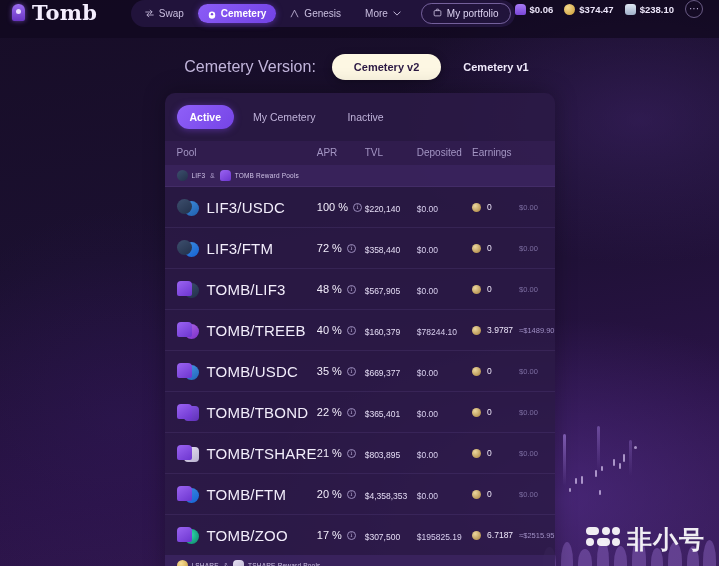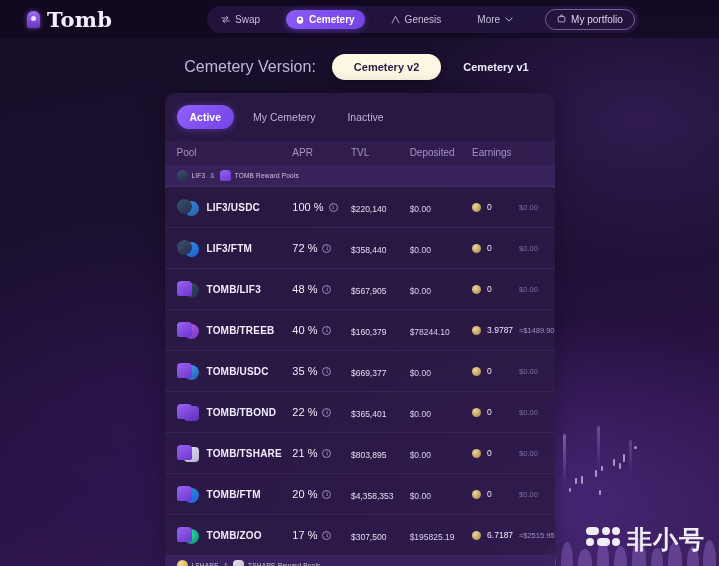--- a/index.html
+++ b/index.html
@@ -46,40 +46,40 @@
   }
   .wm-mark { width: 34px; height: 30px; position: relative; }
   .wm-mark i { position:absolute; background:#fff; border-radius: 6px; display:block; }
   .wm-text { color:#fff; font-size: 25px; font-weight: 700; letter-spacing:1px;
              font-family:"DejaVu Sans", sans-serif; }
 
   
   .header {
     position: relative; z-index: 5;
     height: 38px; width: 100%;
-    display: flex; align-items: center;
-    padding: 0 27px;
+    display: flex; align-items: flex-start;
+    padding: 0 12px;
     background: rgba(17,9,30,0.72);
   }
   .logo { display: flex; align-items: center; gap: 7px; width: 180px; }
   .logo-mark {
     width: 13px; height: 17px; border-radius: 6px 6px 2px 2px;
     background: linear-gradient(180deg,#9b6cf0,#6a36c4);
     position: relative; box-shadow: 0 0 5px rgba(150,100,240,.6);
   }
   .logo-mark::after {
     content:""; position:absolute; left:4px; top:5px; width:5px; height:5px;
     border-radius:50%; background:#e9dcff;
   }
   .logo-text {
     color:#f4eefe; font-size: 21px; font-weight: 700;
     font-family: "DejaVu Serif", serif; letter-spacing: .3px;
   }
   .navwrap {
-    display:flex; align-items:center; gap: 16px;
+    display:flex; align-items:center; gap: 4px;
     background: rgba(44,26,76,0.60);
     border-radius: 16px; padding: 3px 4px;
   }
   .nav-item {
     display:flex; align-items:center; gap:5px;
     padding: 4px 10px; border-radius: 13px;
     font-size: 10px; color: #c9bedf; white-space: nowrap;
   }
   .nav-item.active {
     background: linear-gradient(135deg,#8b5cf6,#7242e4);
@@ -180,21 +180,21 @@
   .t-tomb  { background: linear-gradient(145deg,#9b64f2,#6c35cf); border-radius:4px 4px 2px 2px; }
   .t-lshare{ background: radial-gradient(circle at 36% 32%,#f6dc97,#c89a33); }
   .t-usdc  { background: linear-gradient(145deg,#3f8ddd,#1f5fae); }
   .t-ftm   { background: linear-gradient(145deg,#3f8ddd,#1462d6); }
   .t-treeb { background: linear-gradient(145deg,#b069e6,#7c2fc9); }
   .t-tbond { background: linear-gradient(145deg,#8a5ae8,#5f2fb8); border-radius:4px; }
   .t-tshare{ background: linear-gradient(145deg,#e7e2f3,#b9b1cf); border-radius:4px; }
   .t-zoo   { background: radial-gradient(circle at 40% 38%,#2fe0b0,#0c7f63); }
   .t-usdc2 { background: linear-gradient(145deg,#4a9ae8,#1f63b8); }
 
-  .pool-name { font-size: 10px; color:#f2edfb; font-weight:700; letter-spacing:.2px; }
+  .pool-name { font-size: 15px; color:#f2edfb; font-weight:400; letter-spacing:.2px; }
 
   .apr-cell { display:flex; align-items:center; gap: 5px; }
   .apr-val { font-size: 11px; color:#f2edfb; font-weight:400; }
   .info-i {
     width: 9px; height: 9px; border-radius:50%;
     border: 1px solid #9a8bbb; color:#b3a6cf;
     font-size: 6.5px; line-height: 7px; text-align:center;
     font-family: "DejaVu Serif", serif;
   }
   .num { font-size: 8.5px; color:#e4dcf4; }
@@ -285,20 +285,35 @@
         <span>
           <svg width="9" height="9" viewBox="0 0 12 12">
               <rect x="1.5" y="3.5" width="9" height="7" rx="1.3" stroke="#ddd3f2" stroke-width="1" fill="none"></rect>
               <path d="M4.3 3.5V2.4c0-.5.4-.9.9-.9h1.6c.5 0 .9.4.9.9v1.1" stroke="#ddd3f2" stroke-width="1" fill="none"></path>
             </svg>
         </span>
         <span>My portfolio</span>
       </div>
     </div>
 
+    <div class="header-right">
+      <div class="price">
+        <span class="coin tomb"></span>
+        <span>$0.06</span>
+      </div>
+      <div class="price">
+        <span class="coin tshare"></span>
+        <span>$374.47</span>
+      </div>
+      <div class="price">
+        <span class="coin lif3"></span>
+        <span>$238.10</span>
+      </div>
+      <div class="more-circle">···</div>
+    </div>
   </div>
 
   <div class="version-row">
     <div class="version-label">Cemetery Version:</div>
     <div class="pill-v2">Cemetery v2</div>
     <div class="pill-v1">Cemetery v1</div>
   </div>
 
   <div class="panel">
     <div class="tabs">

